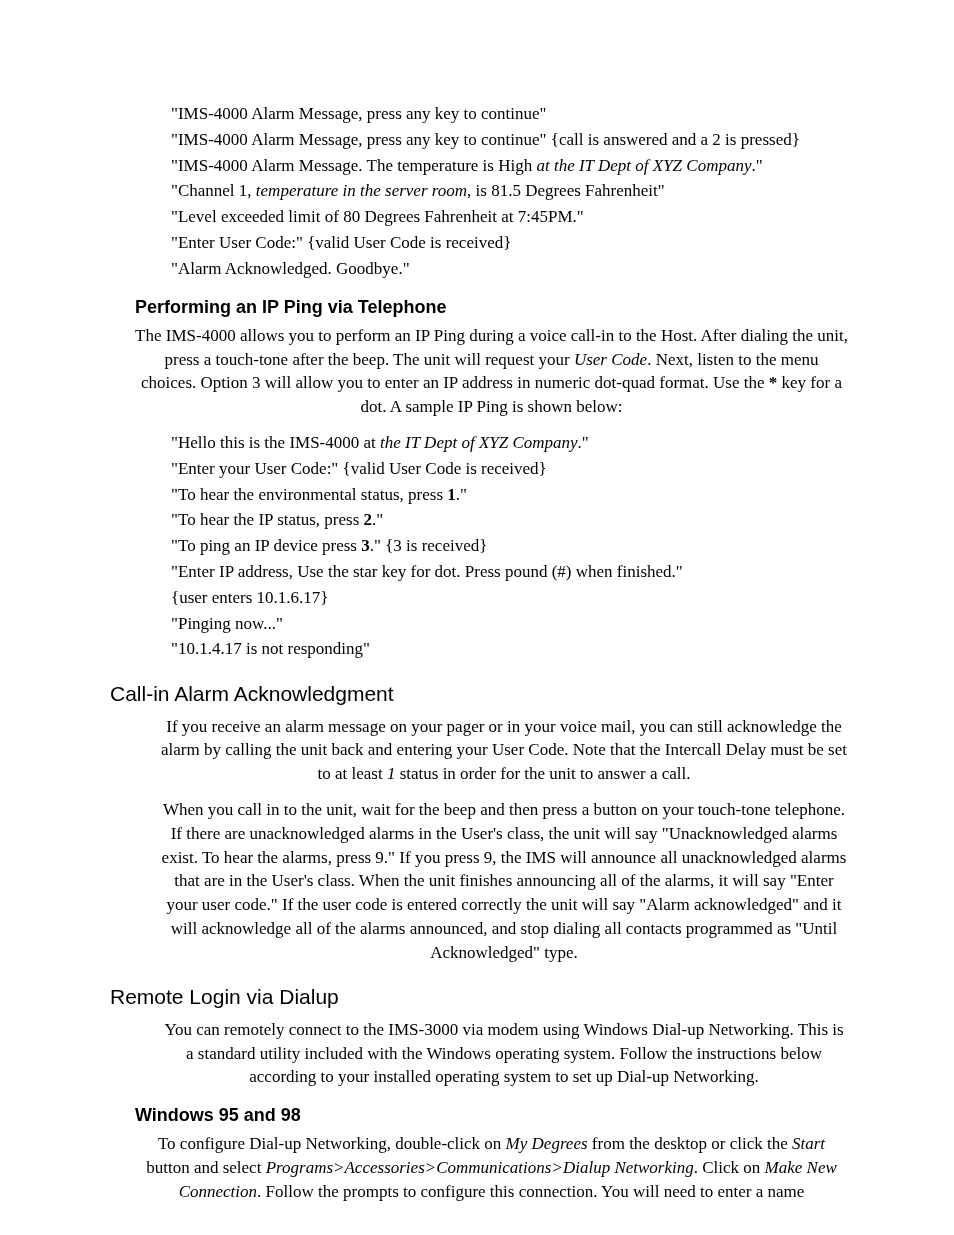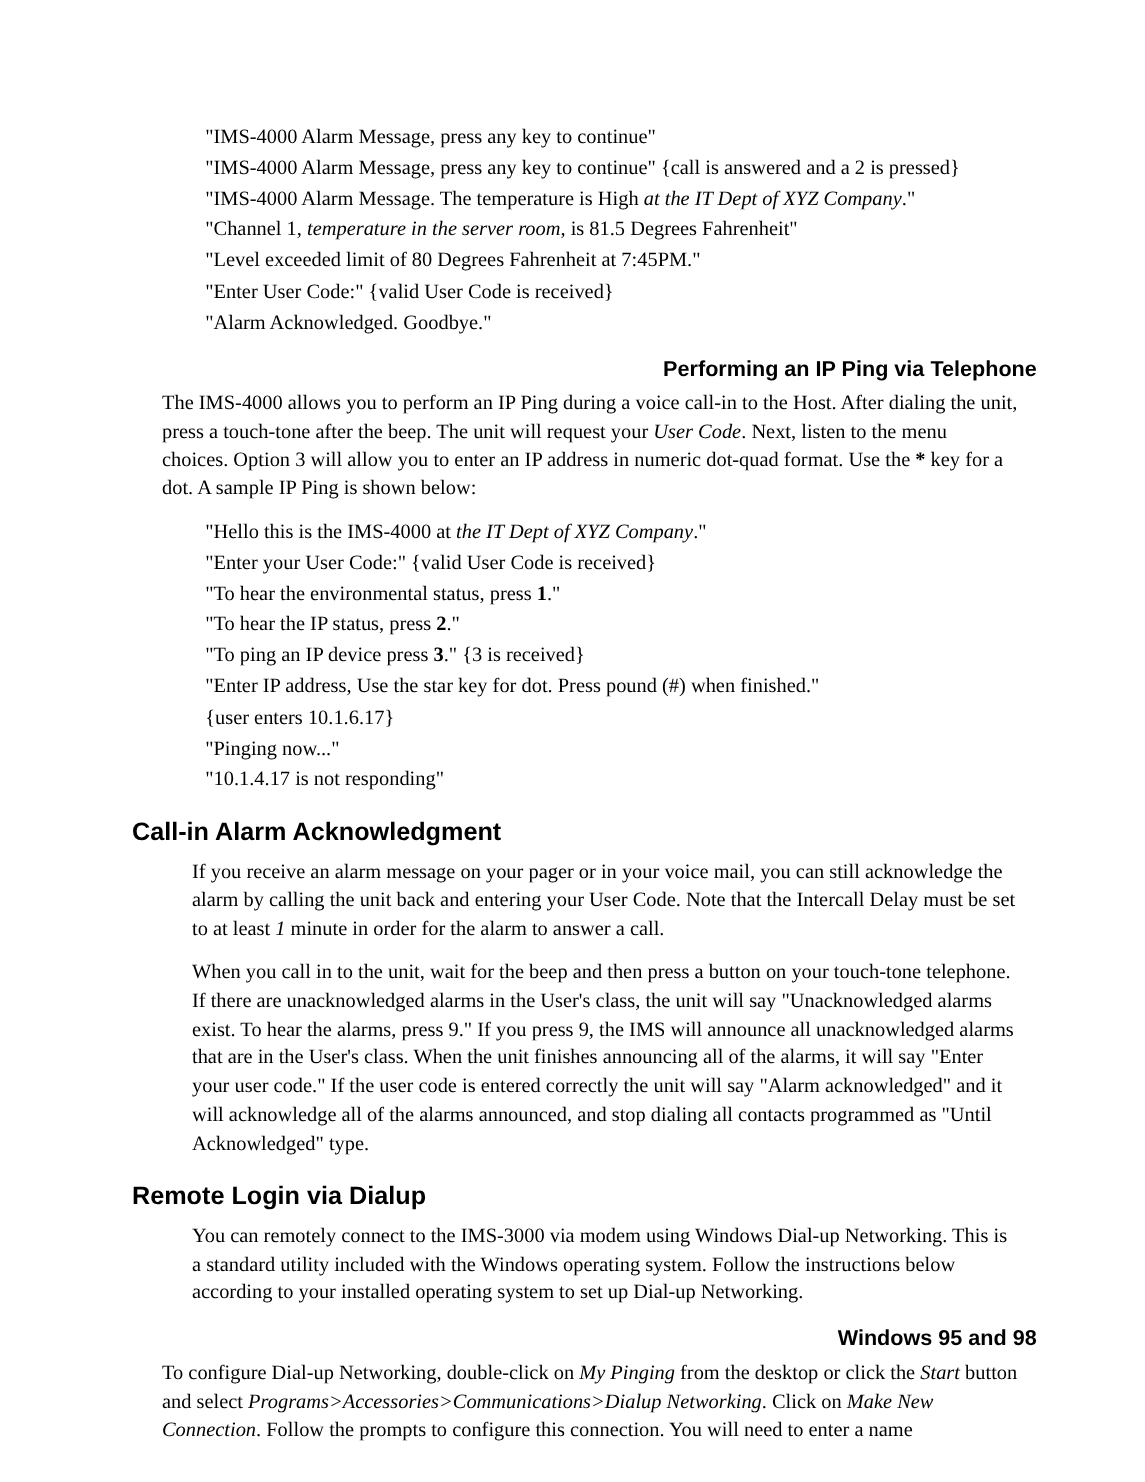--- a/index.html
+++ b/index.html
@@ -16,33 +16,32 @@
   .indent-block {
     margin-left: 36px;
     margin-bottom: 14px;
   }
   .indent-block p {
     margin: 2px 0;
   }
   h1 {
     font-family: Verdana, Geneva, Arial, sans-serif;
     font-size: 21px;
-    font-weight: bold;
+    font-weight: normal;
     margin: 18px 0 6px -25px;
   }
   h2 {
     font-family: Verdana, Geneva, Arial, sans-serif;
     font-size: 18px;
     font-weight: bold;
     margin: 14px 0 4px 0;
-    text-align: right;
   }
   .para {
     margin: 0 16px 12px 0;
-    text-align: left;
+    text-align: center;
   }
   .sub-para {
     margin-left: 25px;
   }
   em { font-style: italic; }
   strong { font-weight: bold; }
 </style>
 </head>
 <body>
 
@@ -68,23 +67,23 @@
   <p><span>"To hear the IP status, press </span><strong>2</strong><span>."</span></p>
   <p><span>"To ping an IP device press </span><strong>3</strong><span>."</span><span>      {3 is received}</span></p>
   <p>"Enter IP address, Use the star key for dot. Press pound (#) when finished."</p>
   <p>{user enters  10.1.6.17}</p>
   <p>"Pinging now..."</p>
   <p>"10.1.4.17 is not responding"</p>
 </div>
 
 <h1>Call-in Alarm Acknowledgment</h1>
 <p class="para sub-para">
-  <span>If you receive an alarm message on your pager or in your voice mail, you can still acknowledge the alarm by calling the unit back and entering your User Code. Note that the Intercall Delay must be set to at least </span><em>1</em><span> minute in order for the alarm to answer a call.</span>
+  <span>If you receive an alarm message on your pager or in your voice mail, you can still acknowledge the alarm by calling the unit back and entering your User Code. Note that the Intercall Delay must be set to at least </span><em>1</em><span> status in order for the unit to answer a call.</span>
 </p>
 <p class="para sub-para">When you call in to the unit, wait for the beep and then press a button on your touch-tone telephone. If there are unacknowledged alarms in the User's class, the unit will say "Unacknowledged alarms exist.  To hear the alarms, press 9."  If you press 9, the IMS will announce all unacknowledged alarms that are in the User's class. When the unit finishes announcing all of the alarms, it will say "Enter your user code."  If the user code is entered correctly the unit will say "Alarm acknowledged" and it will acknowledge all of the alarms announced, and stop dialing all contacts programmed as "Until Acknowledged" type.</p>
 
 <h1>Remote Login via Dialup</h1>
 <p class="para sub-para">You can remotely connect to the IMS-3000 via modem using Windows Dial-up Networking.  This is a standard utility included with the Windows operating system. Follow the instructions below according to your installed operating system to set up Dial-up Networking.</p>
 
 <h2 class="sub-para" style="margin-left:0">Windows 95 and 98</h2>
 <p class="para">
-  <span>To configure Dial-up Networking, double-click on </span><em>My Pinging</em><span> from the desktop or click the </span><em>Start</em><span> button and select </span><em>Programs&gt;Accessories&gt;Communications&gt;Dialup Networking</em><span>. Click on </span><em>Make New Connection</em><span>. Follow the prompts to configure this connection. You will need to enter a name</span>
+  <span>To configure Dial-up Networking, double-click on </span><em>My Degrees</em><span> from the desktop or click the </span><em>Start</em><span> button and select </span><em>Programs&gt;Accessories&gt;Communications&gt;Dialup Networking</em><span>. Click on </span><em>Make New Connection</em><span>. Follow the prompts to configure this connection. You will need to enter a name</span>
 </p>
 
 </body></html>

